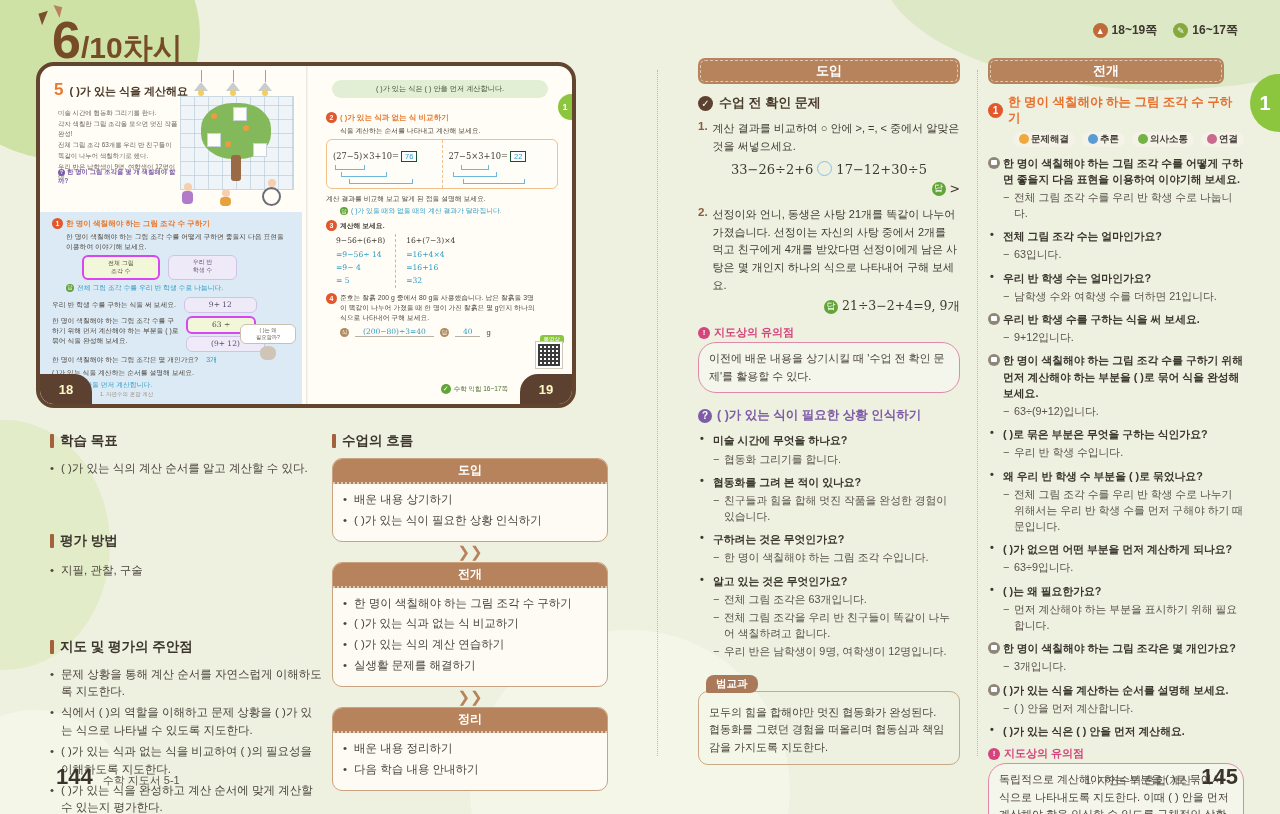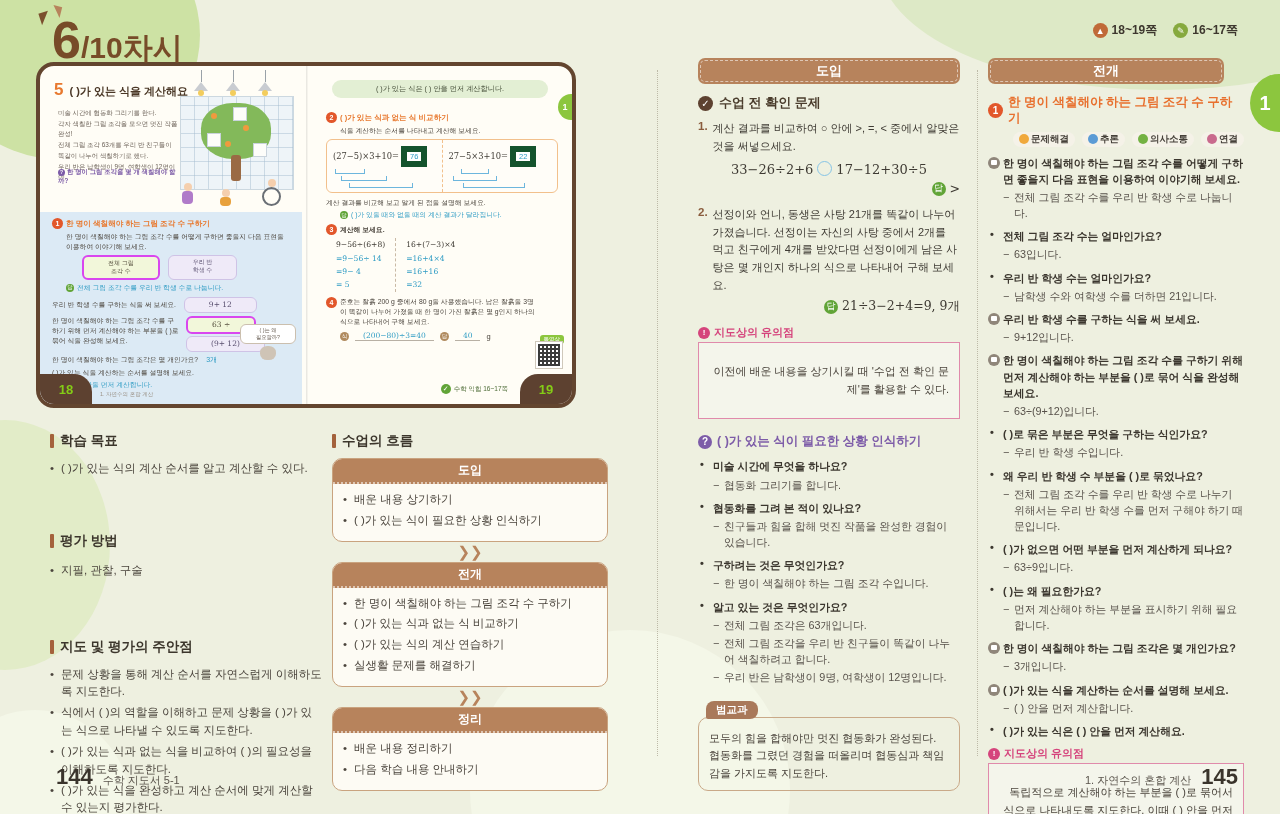--- a/index.html
+++ b/index.html
@@ -21,21 +21,21 @@
   .ref-ico{width:15px;height:15px;border-radius:50%;display:inline-flex;align-items:center;justify-content:center;color:#fff;font-size:9px;}
   .unit-tab{position:absolute;right:0;top:74px;width:30px;height:58px;background:#8cc63e;border-radius:29px 0 0 29px;
     display:flex;align-items:center;justify-content:center;color:#fff;font-size:20px;font-weight:bold;z-index:5;}
   
   .spread{position:absolute;left:36px;top:62px;width:532px;height:338px;background:#fffdf6;
     border:4px solid #63452f;border-radius:18px;overflow:hidden;z-index:4;}
   .spine{position:absolute;left:50%;top:0;bottom:0;width:2px;background:linear-gradient(to right,rgba(0,0,0,.10),rgba(0,0,0,.02));}
   .page{position:absolute;top:0;bottom:0;width:262px;}
   .page-left{left:0;}
   .page-right{right:0;}
-  .pg-blob{position:absolute;bottom:0;width:52px;height:30px;background:#5d4130;color:#84cc16;
+  .pg-blob{position:absolute;bottom:0;width:52px;height:30px;background:#5d4130;color:#fef9c3;
     display:flex;align-items:center;justify-content:center;font-size:13px;font-weight:bold;z-index:6;}
   .pg-blob.l{left:0;border-top-right-radius:18px;}
   .pg-blob.r{right:0;border-top-left-radius:18px;}
   .tb-title-row{position:absolute;left:14px;top:14px;display:flex;align-items:baseline;gap:6px;}
   .tb-lesson-no{color:#e8792f;font-size:17px;font-weight:bold;}
   .tb-title{color:#4a3726;font-size:11px;font-weight:bold;}
   .tb-story{position:absolute;left:18px;top:42px;width:122px;font-size:6.4px;line-height:1.55;color:#6b6157;}
   .story-line{margin-bottom:1px;}
   .tb-story-q{position:absolute;left:18px;top:102px;width:122px;font-size:6.4px;font-weight:bold;color:#7d5ca8;}
   .mini-q-badge{display:inline-flex;width:7px;height:7px;border-radius:50%;background:#7d5ca8;color:#fff;
@@ -83,21 +83,21 @@
   .tb-banner{position:absolute;left:22px;top:14px;width:208px;background:#e3efd4;border-radius:10px;
     padding:4px 4px;font-size:7.2px;color:#47503a;text-align:center;}
   .mini-unit-tab{position:absolute;right:0;top:28px;width:14px;height:26px;background:#8cc63e;border-radius:13px 0 0 13px;
     display:flex;align-items:center;justify-content:center;color:#fff;font-size:9px;font-weight:bold;}
   .pr-flow{position:absolute;left:16px;top:46px;right:14px;}
   .serif{font-family:"DejaVu Serif",serif;}
   .tb-exprbox{display:flex;border:1px solid #f2c08c;border-radius:6px;background:#fffdf8;margin:3px 0 5px;}
   .tb-exprbox .half{flex:1;padding:5px 4px 4px 6px;}
   .tb-exprbox .half + .half{border-left:1px dashed #f2c08c;}
   .exline{font-size:8.3px;color:#3e3a33;white-space:nowrap;}
-  .mini-box{display:inline-block;border:6px solid #14532d;color:#2f9cc4;font-size:7.5px;padding:0 3px;margin-left:2px;background:#fff;}
+  .mini-box{display:inline-block;border:1px solid #14532d;color:#2f9cc4;font-size:7.5px;padding:0 3px;margin-left:2px;background:#fff;}
   .brk{border:1px solid #6db6dd;border-top:none;height:4px;margin-top:2px;}
   .tb-calcs{display:flex;gap:10px;margin:3px 0 5px 10px;}
   .calc{font-size:7.6px;line-height:1.75;}
   .calc .expr0{color:#3e3a33;}
   .calc-step{color:#2f9cc4;}
   .calc-div{border-left:1px dashed #c9b9a5;}
   .act4{display:flex;margin-top:2px;}
   .act4 .tb-q{width:196px;}
   .a4row{display:flex;align-items:center;gap:6px;margin:4px 0 0 14px;font-size:7.5px;}
   .tiny-circle{flex:none;display:inline-flex;width:9px;height:9px;border-radius:50%;background:#b08b5f;color:#fff;font-size:5.5px;align-items:center;justify-content:center;}
@@ -130,21 +130,21 @@
   .prob-num{font-weight:bold;color:#8a5c3d;font-size:11.5px;flex:none;}
   .prob-text{font-size:11px;line-height:1.6;color:#3e3a33;}
   .math-line{font-family:"DejaVu Serif",serif;font-size:13px;color:#3e3a33;text-align:center;margin:6px 0 4px;}
   .cmp-circle{display:inline-block;width:13px;height:13px;border:1.2px solid #86c4e6;border-radius:50%;vertical-align:-2px;margin:0 4px;}
   .ans-line{display:flex;justify-content:flex-end;align-items:center;gap:4px;margin:2px 0 10px;}
   .dap-badge{width:14px;height:14px;border-radius:50%;background:#61a437;color:#fff;font-size:9px;display:inline-flex;align-items:center;justify-content:center;flex:none;}
   .ans-val{font-family:"DejaVu Serif",serif;font-size:12.5px;color:#3e3a33;}
   
   .note-label{display:flex;align-items:center;gap:4px;font-size:11px;font-weight:bold;color:#d5447c;margin-bottom:2px;}
   .note-bang{width:12px;height:12px;border-radius:50%;background:#d5447c;color:#fff;font-size:8px;display:inline-flex;align-items:center;justify-content:center;flex:none;}
-  .note-box{border:1.5px solid #e08aab;border-radius:0;padding:20px 10px;font-size:11px;line-height:1.6;color:#4a443c;background:rgba(255,255,255,.35);text-align:right;}
+  .note-box{border:1.5px solid #e08aab;border-radius:18px;padding:7px 10px;font-size:11px;line-height:1.6;color:#4a443c;background:rgba(255,255,255,.35);}
   
   .purple-title{display:flex;align-items:center;gap:5px;font-size:12.5px;font-weight:bold;color:#7d5ca8;margin:14px 0 8px;}
   .q-circle{width:14px;height:14px;border-radius:50%;background:#7d5ca8;color:#fff;font-size:10px;display:inline-flex;align-items:center;justify-content:center;flex:none;}
   .qa{position:relative;padding-left:15px;margin-bottom:7px;}
   .qa .q{font-size:10.8px;font-weight:bold;color:#3b362e;line-height:1.5;}
   .qa .ans{position:relative;font-size:10.8px;color:#57514a;line-height:1.5;padding-left:11px;margin-top:2px;}
   .qa .ans::before{content:"−";position:absolute;left:0;}
   .bullet-dot{position:absolute;left:2px;top:0;font-weight:bold;color:#3b362e;font-size:11px;}
   .prompt-icon{position:absolute;left:0;top:2px;width:12px;height:12px;border-radius:50%;background:#8f867a;}
   .prompt-icon::after{content:"";position:absolute;left:3px;top:3px;width:6px;height:5px;background:#fff;border-radius:1px;}

